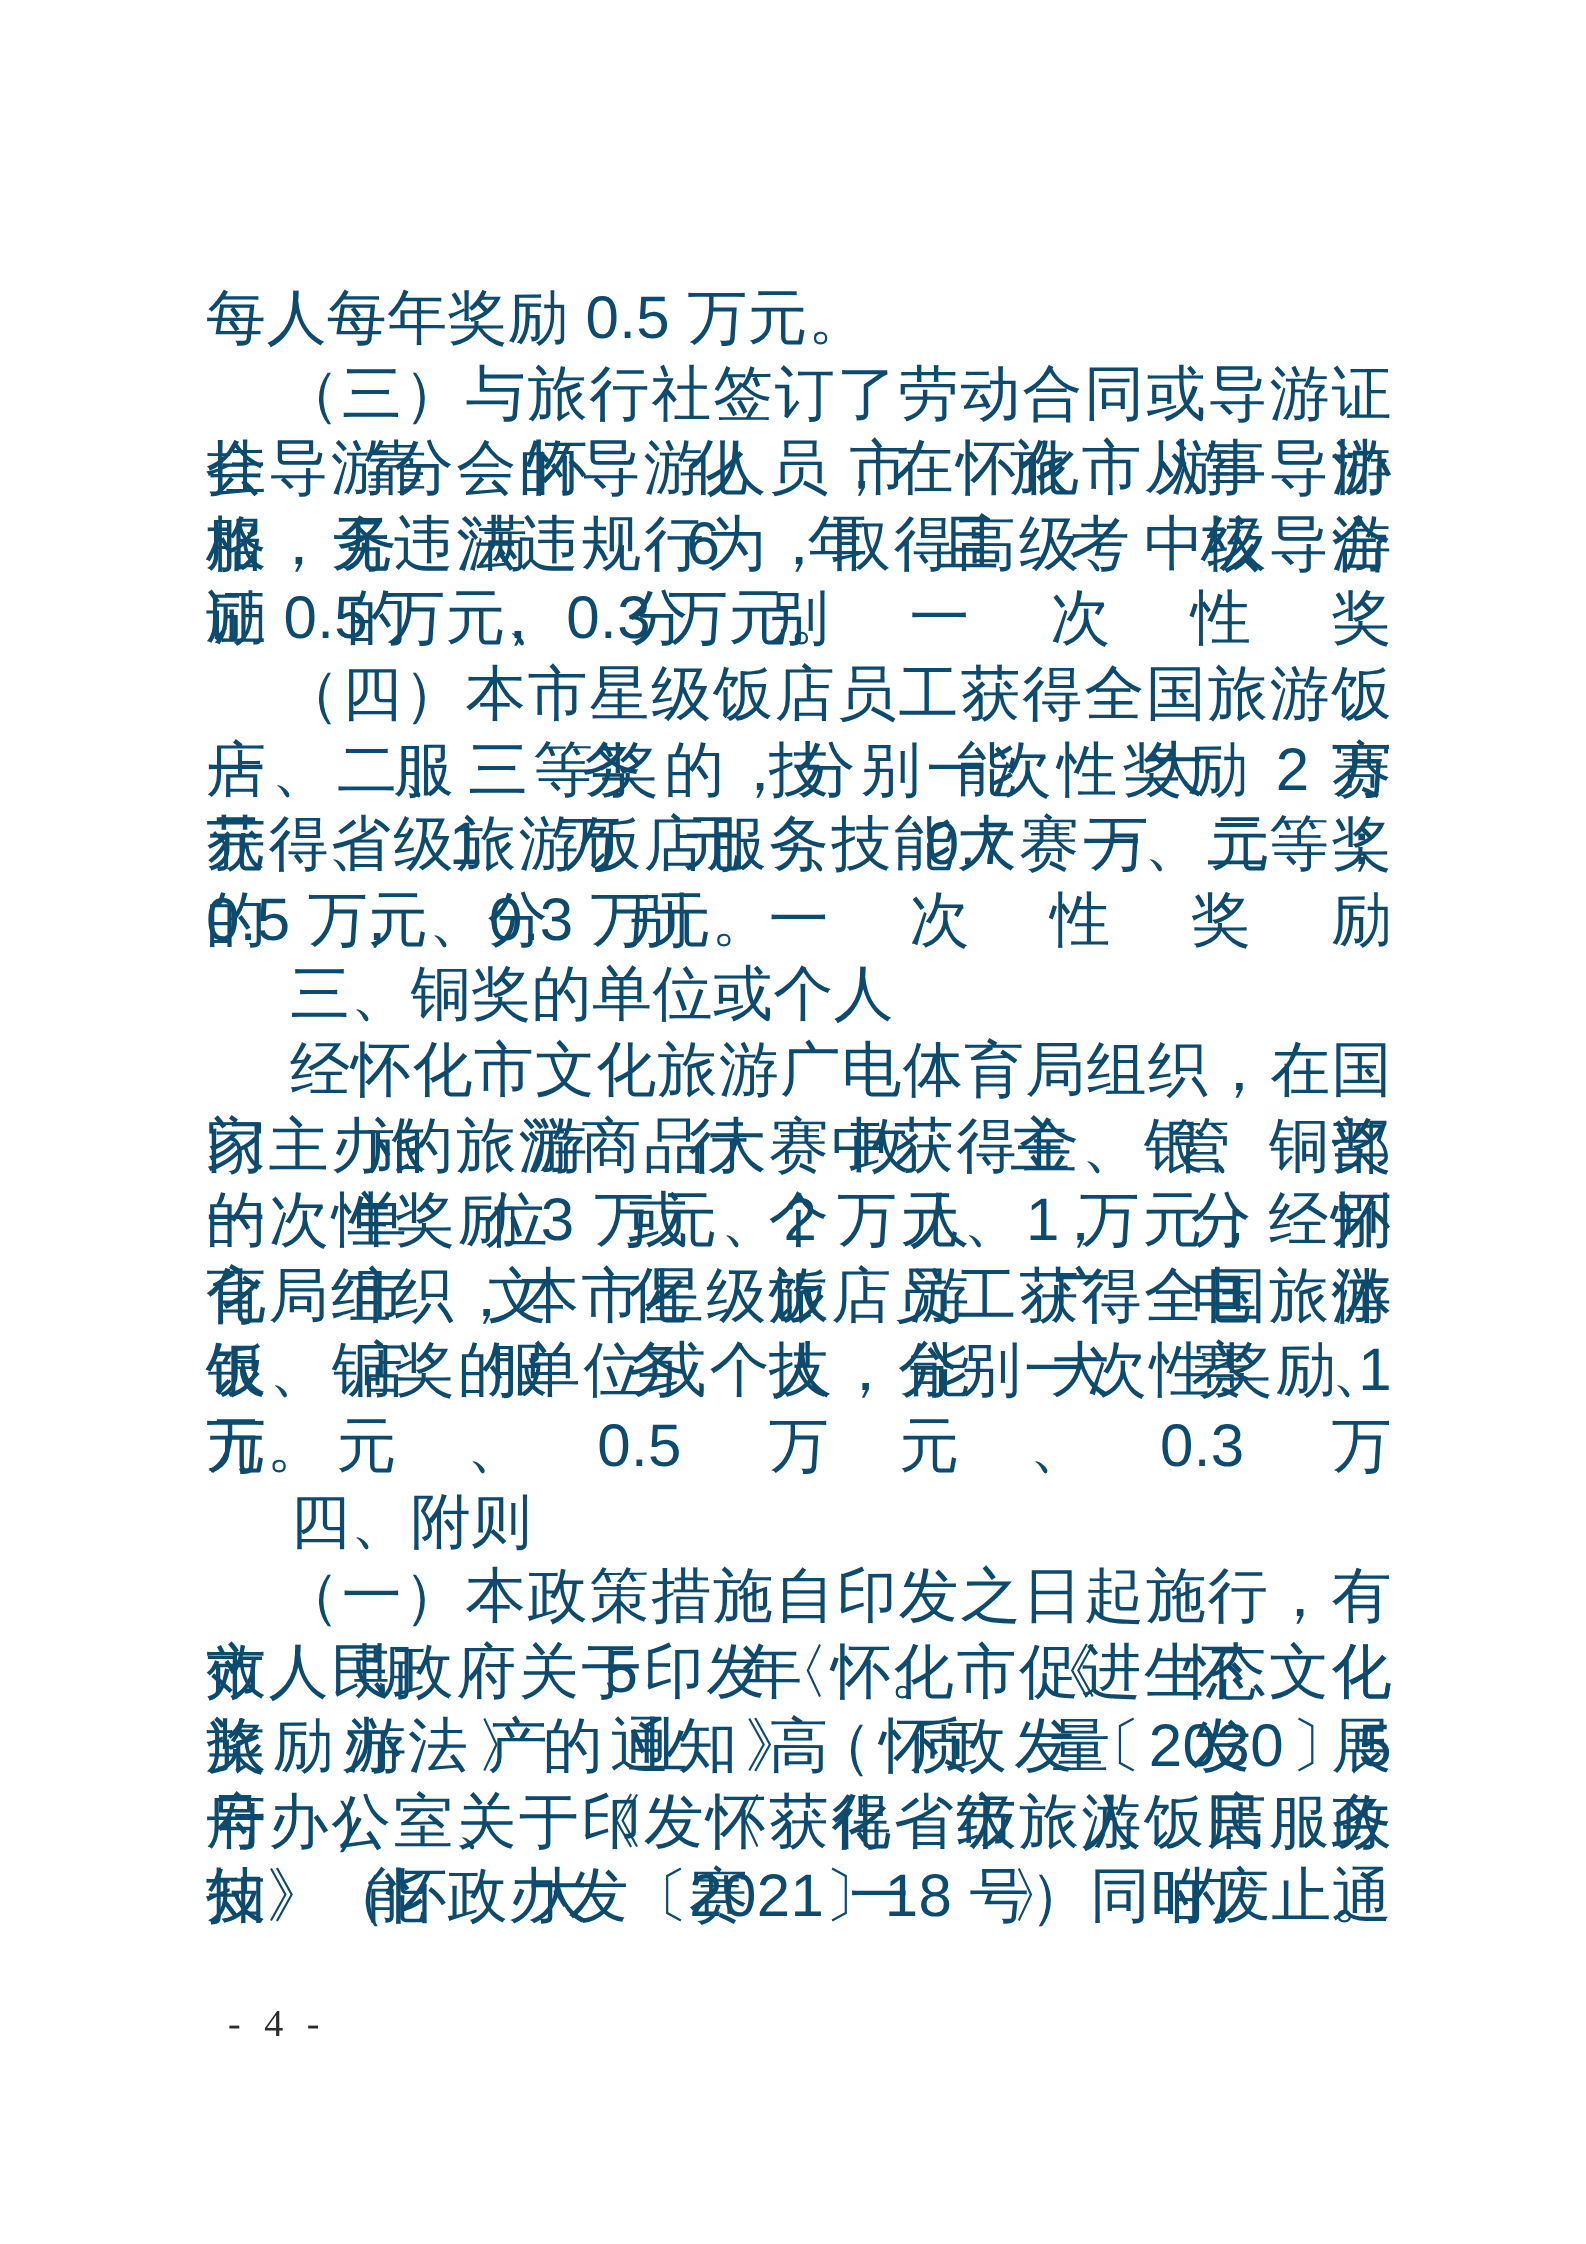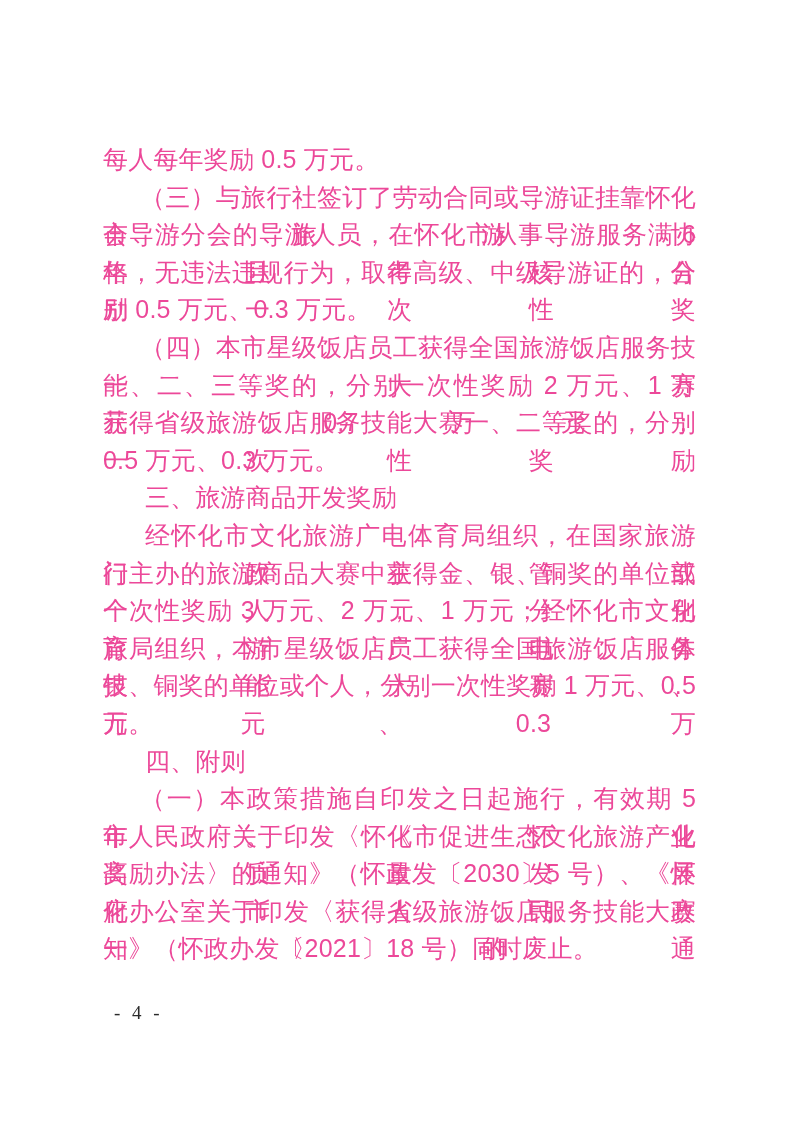--- a/index.html
+++ b/index.html
@@ -12,22 +12,22 @@
     background: #ffffff;
     position: relative;
     overflow: hidden;
     font-family: "Liberation Sans", sans-serif;
   }
   .text-block {
     position: absolute;
     top: 141px;
     left: 103px;
     width: 593px;
-    color: #ec4899;
-    font-size: 25px;
+    color: #0c4a6e;
+    font-size: 30px;
     font-weight: 400;
   }
   .line {
     height: 37.6px;
     line-height: 37.6px;
     white-space: nowrap;
     letter-spacing: 0.2px;
   }
   
   .fill {
@@ -61,21 +61,21 @@
 <div class="text-block">
   <div class="line">每人每年奖励 0.5 万元。</div>
   <div class="line indent-paren fill">（三）与旅行社签订了劳动合同或导游证挂靠怀化市旅游协</div>
   <div class="line fill">会导游分会的导游人员，在怀化市从事导游服务满 6 年且考核合</div>
   <div class="line fill">格，无违法违规行为，取得高级、中级导游证的，分别一次性奖</div>
   <div class="line">励 0.5 万元、0.3 万元。</div>
   <div class="line indent-paren fill">（四）本市星级饭店员工获得全国旅游饭店服务技能大赛</div>
   <div class="line fill">一、二、三等奖的，分别一次性奖励 2 万元、1 万元、0.7 万元；</div>
   <div class="line fill">获得省级旅游饭店服务技能大赛一、二等奖的，分别一次性奖励</div>
   <div class="line">0.5 万元、0.3 万元。</div>
-  <div class="line indent">三、旅游商品开发奖励</div>
+  <div class="line indent">三、铜奖的单位或个人</div>
   <div class="line indent fill">经怀化市文化旅游广电体育局组织，在国家旅游行政主管部</div>
   <div class="line fill">门主办的旅游商品大赛中获得金、银、铜奖的单位或个人，分别</div>
   <div class="line fill">一次性奖励 3 万元、2 万元、1 万元；经怀化市文化旅游广电体</div>
   <div class="line fill">育局组织，本市星级饭店员工获得全国旅游饭店服务技能大赛、</div>
   <div class="line fill">银、铜奖的单位或个人，分别一次性奖励 1 万元、0.5 万元、0.3 万</div>
   <div class="line">元。</div>
   <div class="line indent">四、附则</div>
   <div class="line indent-paren fill">（一）本政策措施自印发之日起施行，有效期 5 年。《怀化</div>
   <div class="line fill">市人民政府关于印发〈怀化市促进生态文化旅游产业高质量发展</div>
   <div class="line fill">奖励办法〉的通知》（怀政发〔2030〕5 号）、《怀化市人民政</div>

